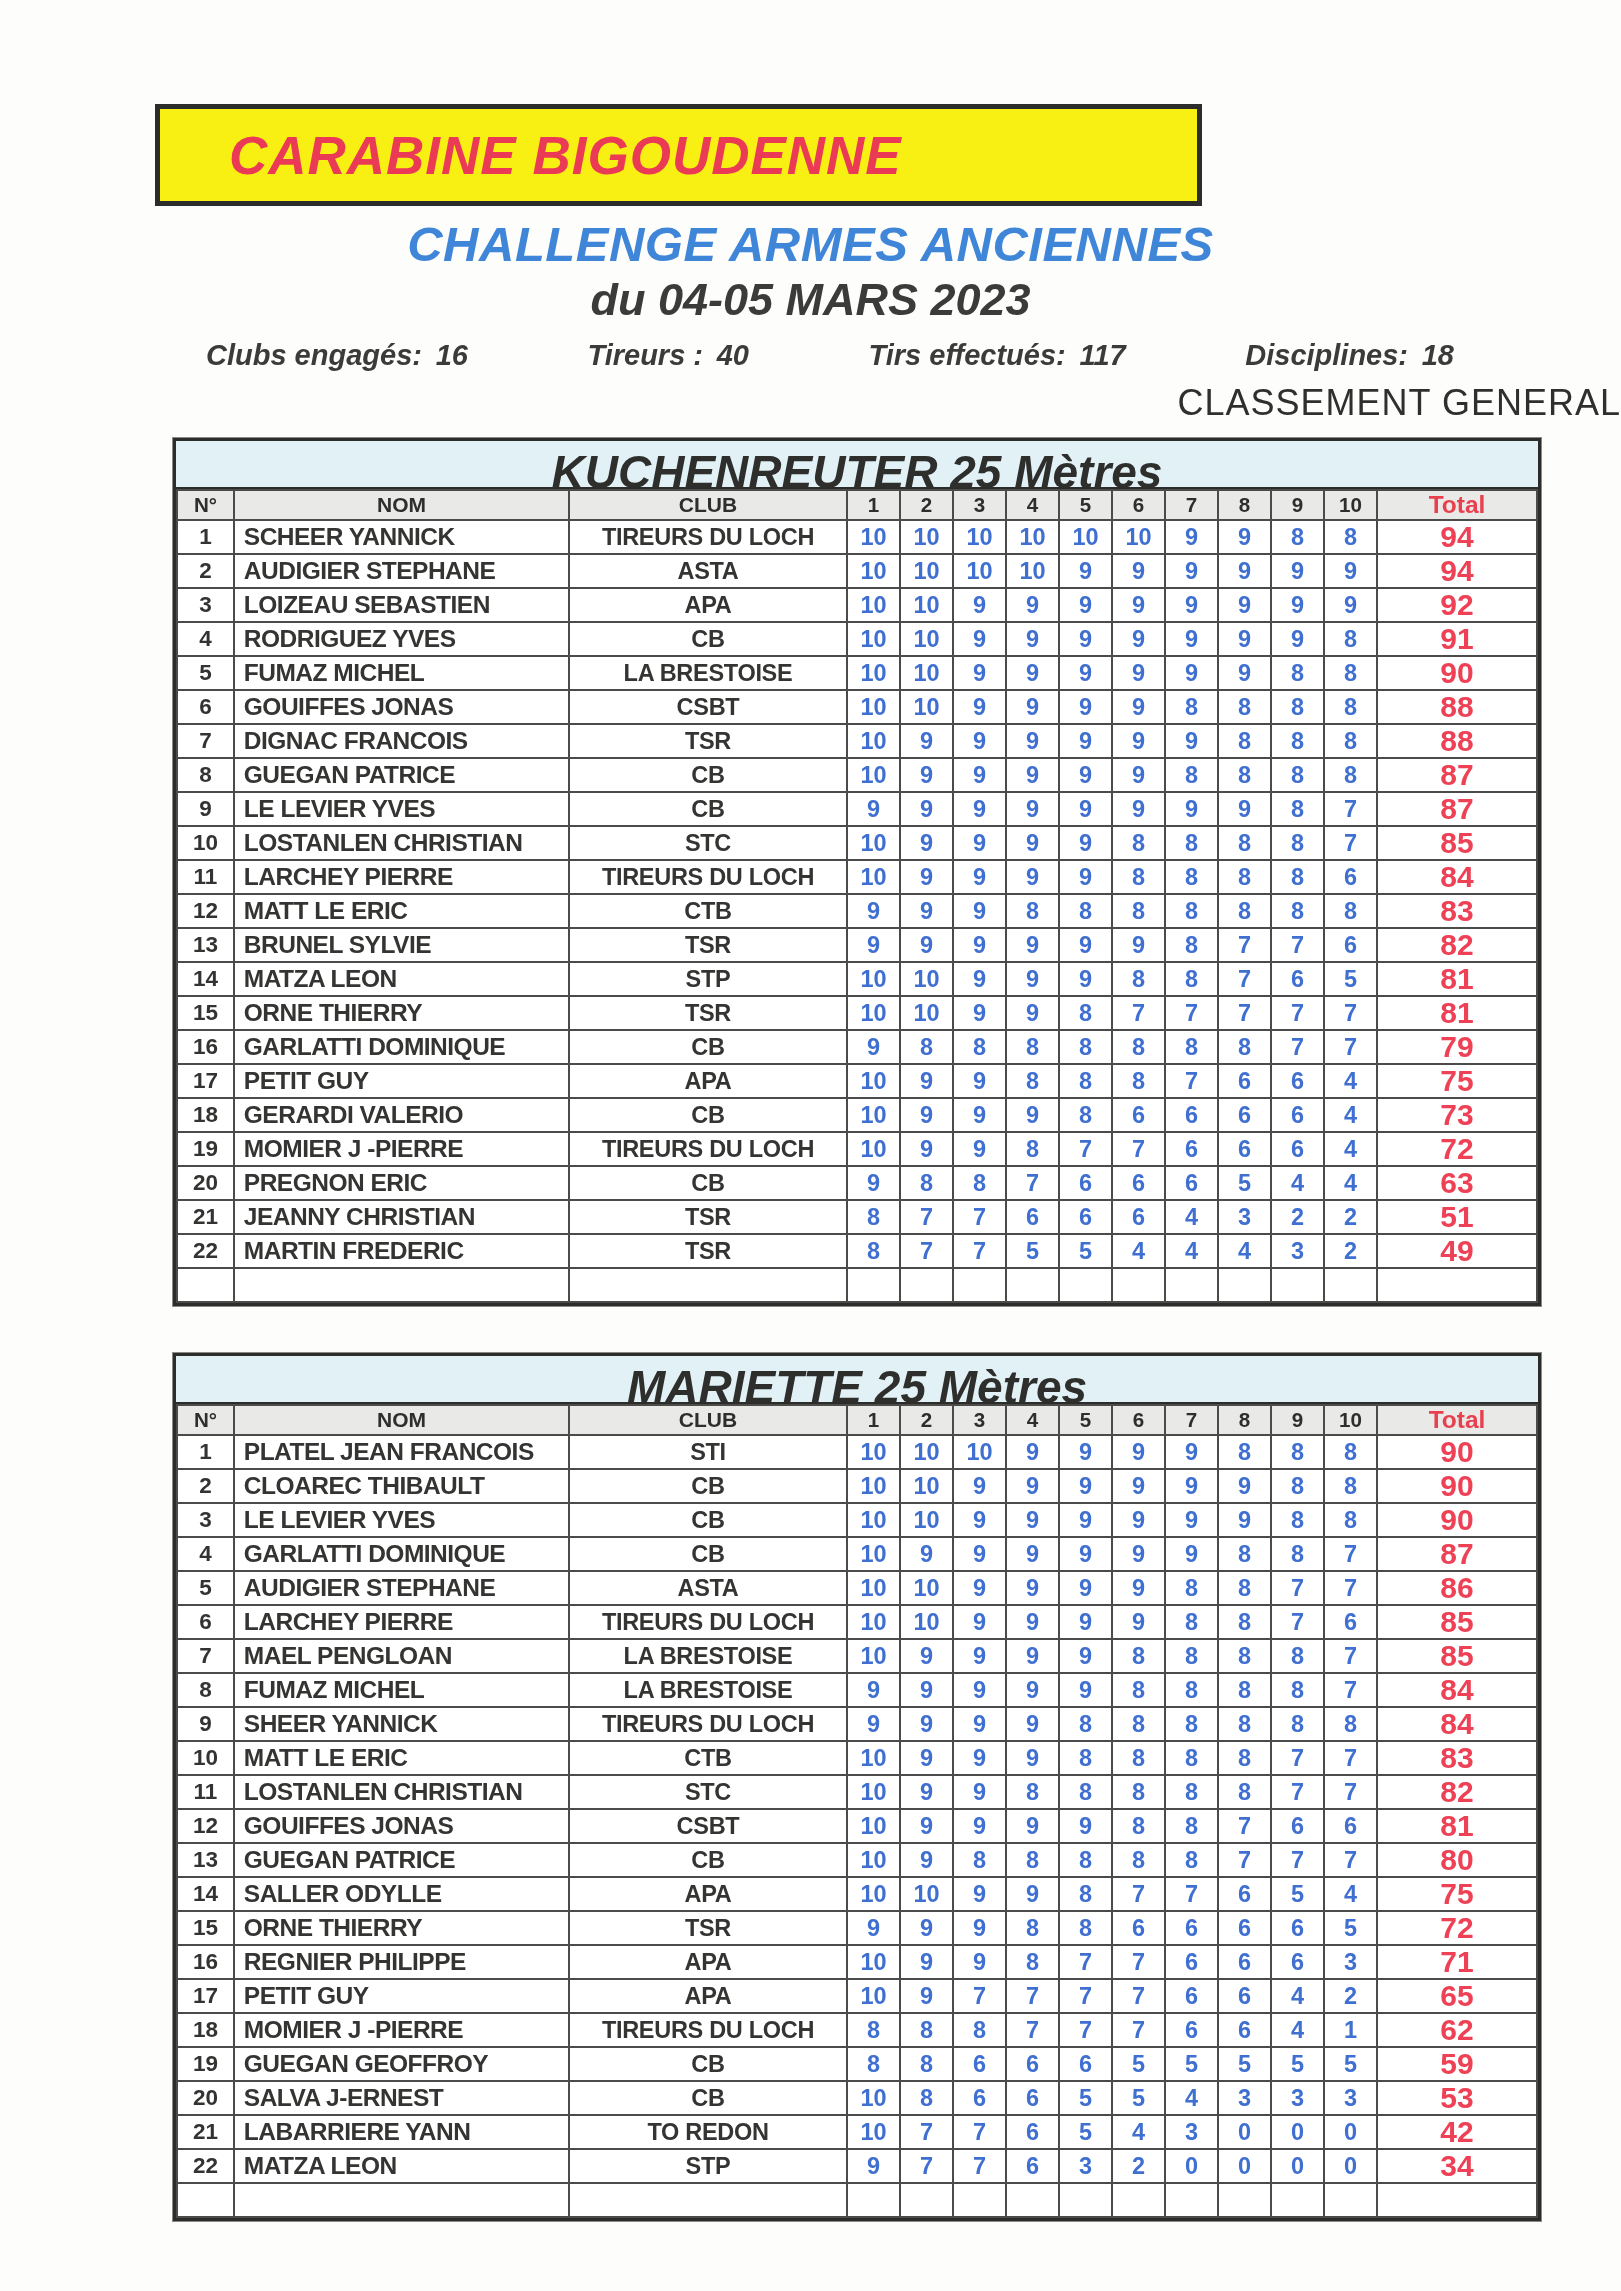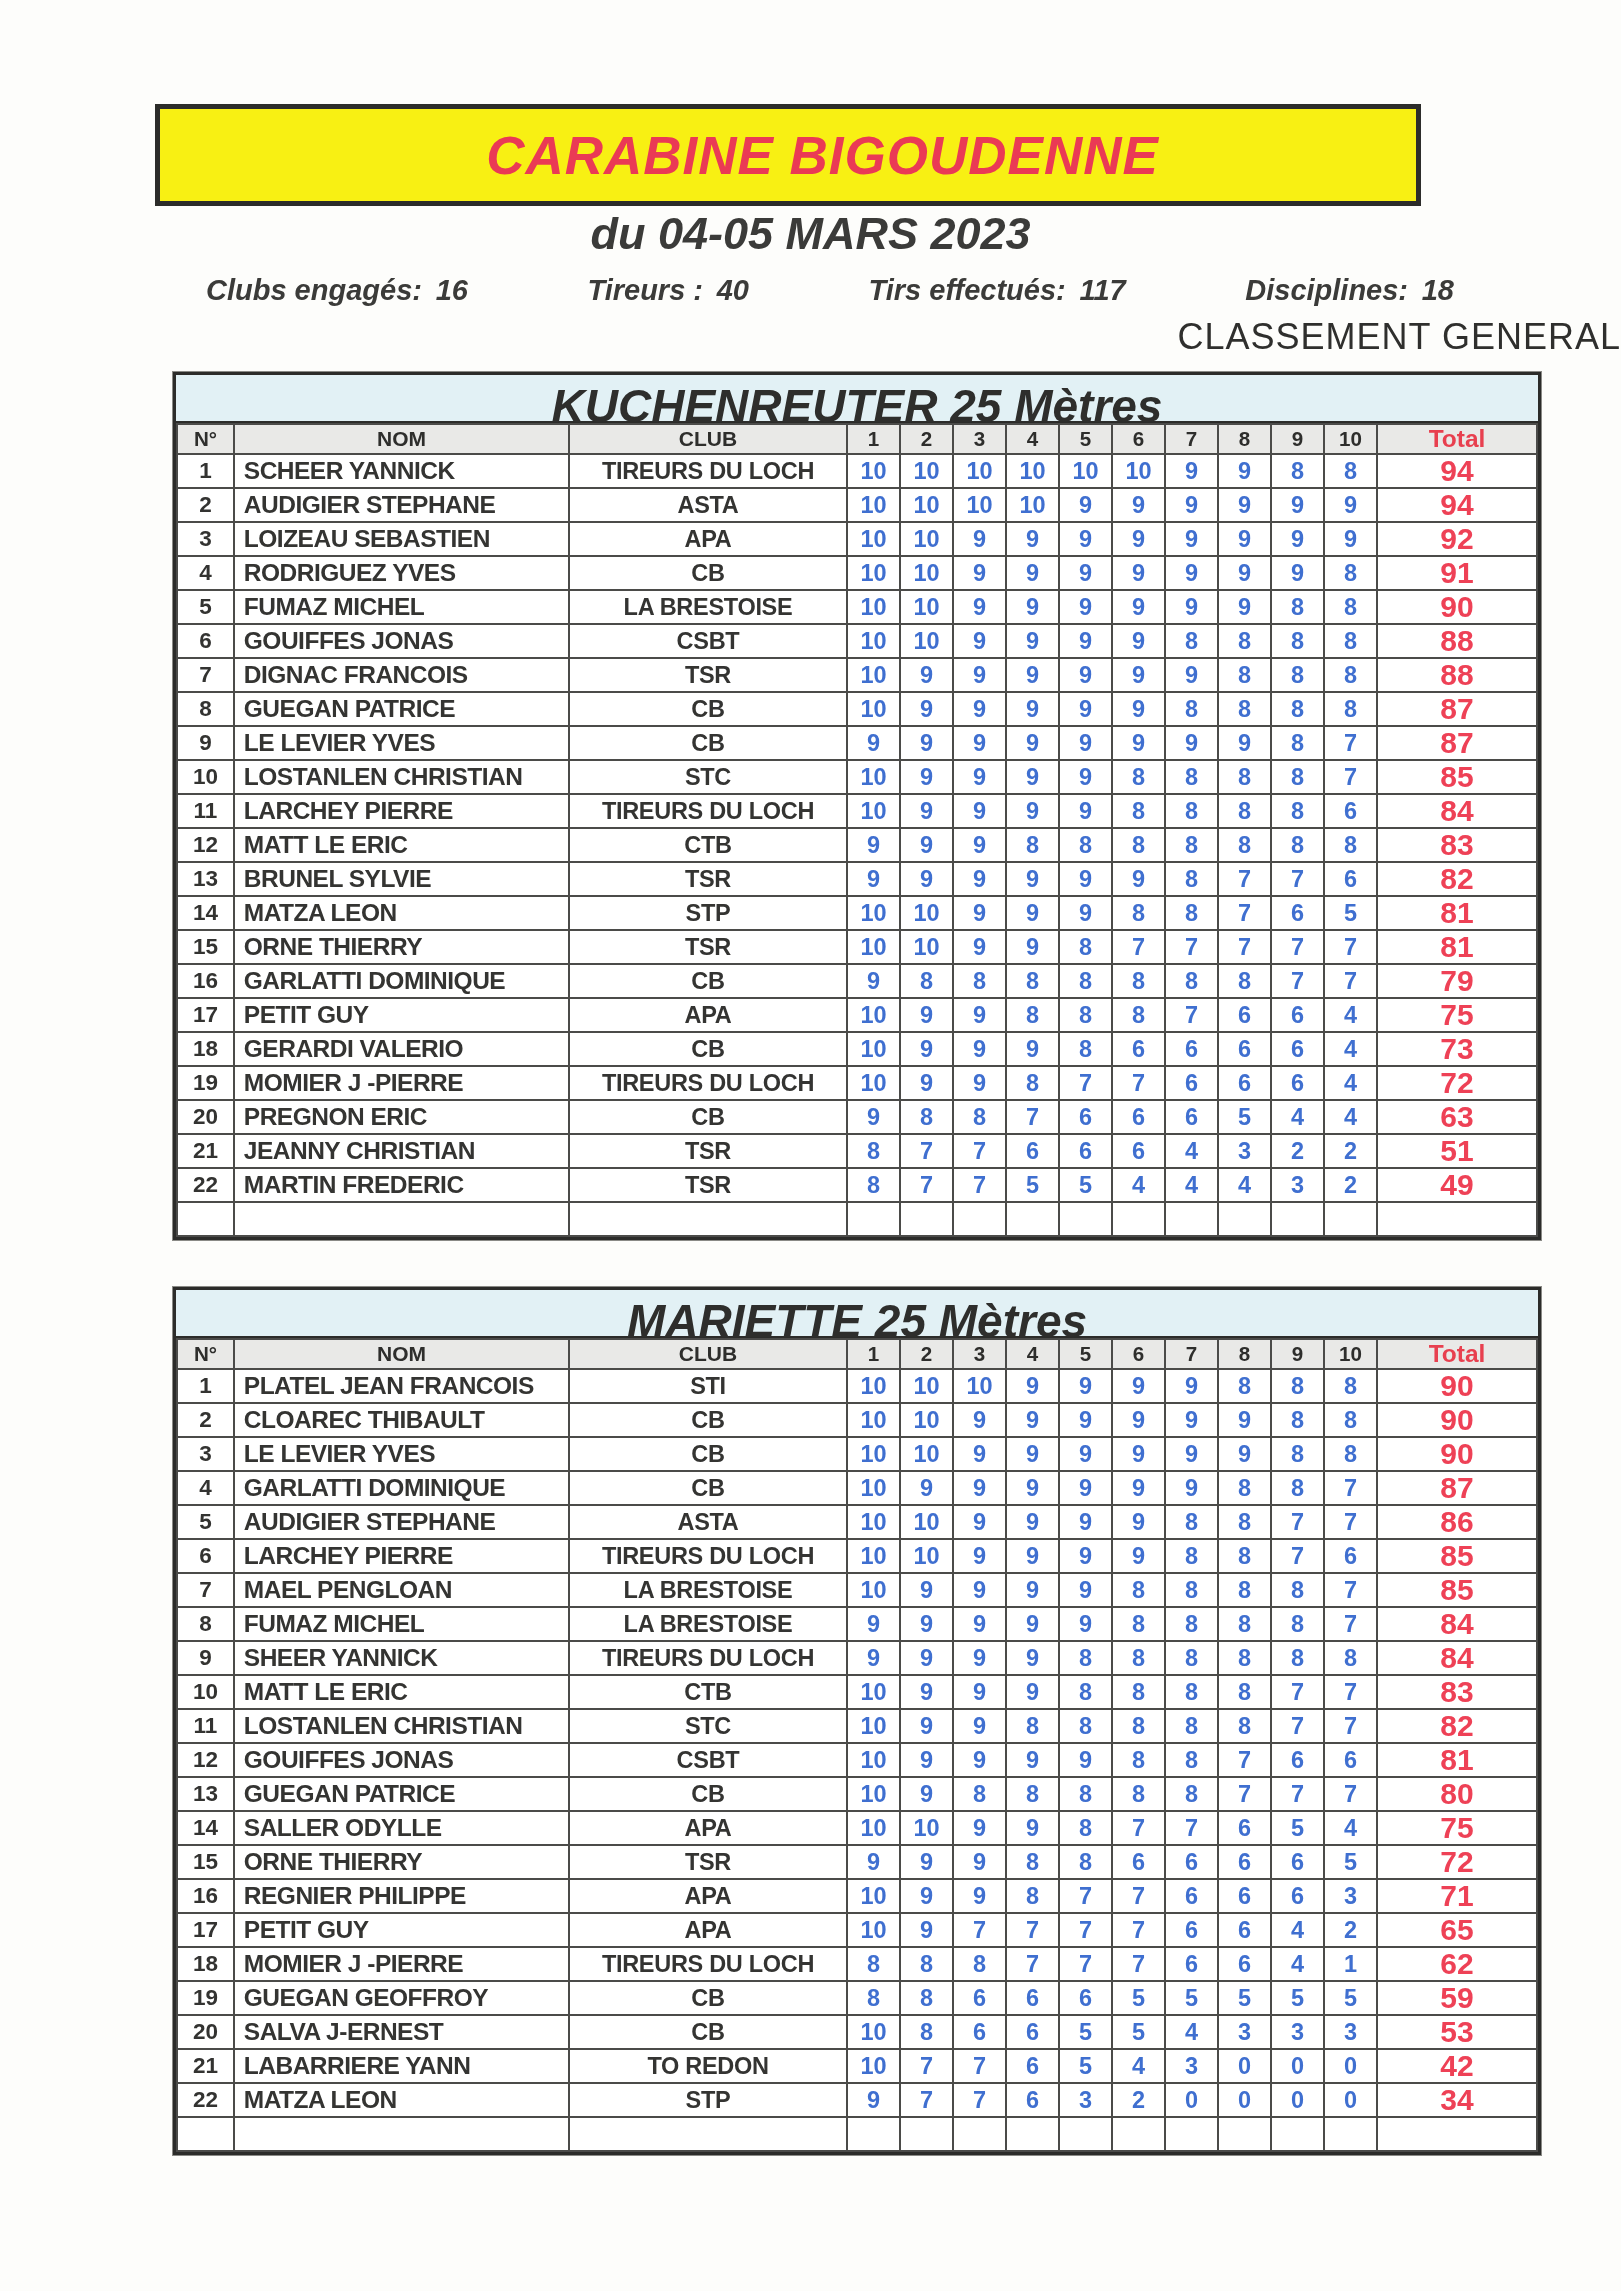--- a/index.html
+++ b/index.html
@@ -8,24 +8,24 @@
     width: 1621px; height: 2292px;
     background: #fdfdfb;
     font-family: "Liberation Sans", sans-serif;
     position: relative;
     overflow: hidden;
   }
 
   
   .banner {
     margin: 104px 0 0 155px;
-    width: 1266px; height: 102px;
+    width: 1047px; height: 102px;
     background: #f8f013;
     border: 5.9px solid #2c2c2a;
-    display: flex; align-items: center; justify-content: center;
+    display: flex; align-items: center; 
   }
   .banner-text {
     color: #ea3a55;
     font-weight: bold; font-style: italic;
     font-size: 53px; letter-spacing: 1px;
     padding-left: 69px;
   }
   .subtitle {
     margin-top: 9.8px;
     text-align: center;
@@ -110,20 +110,21 @@
 </style>
 </head>
 <body>
 
 <div class="page">
 
   <div class="banner">
     <span class="banner-text">CARABINE BIGOUDENNE</span>
   </div>
 
+  <div class="subtitle">CHALLENGE ARMES ANCIENNES</div>
 
   <div class="dateline">du 04-05 MARS 2023</div>
 
   <div class="stats">
     <span class="stat"><span>Clubs engagés:</span><span class="stat-value">16</span></span>
     <span class="stat"><span>Tireurs :</span><span class="stat-value">40</span></span>
     <span class="stat"><span>Tirs effectués:</span><span class="stat-value">117</span></span>
     <span class="stat"><span>Disciplines:</span><span class="stat-value">18</span></span>
   </div>
 

